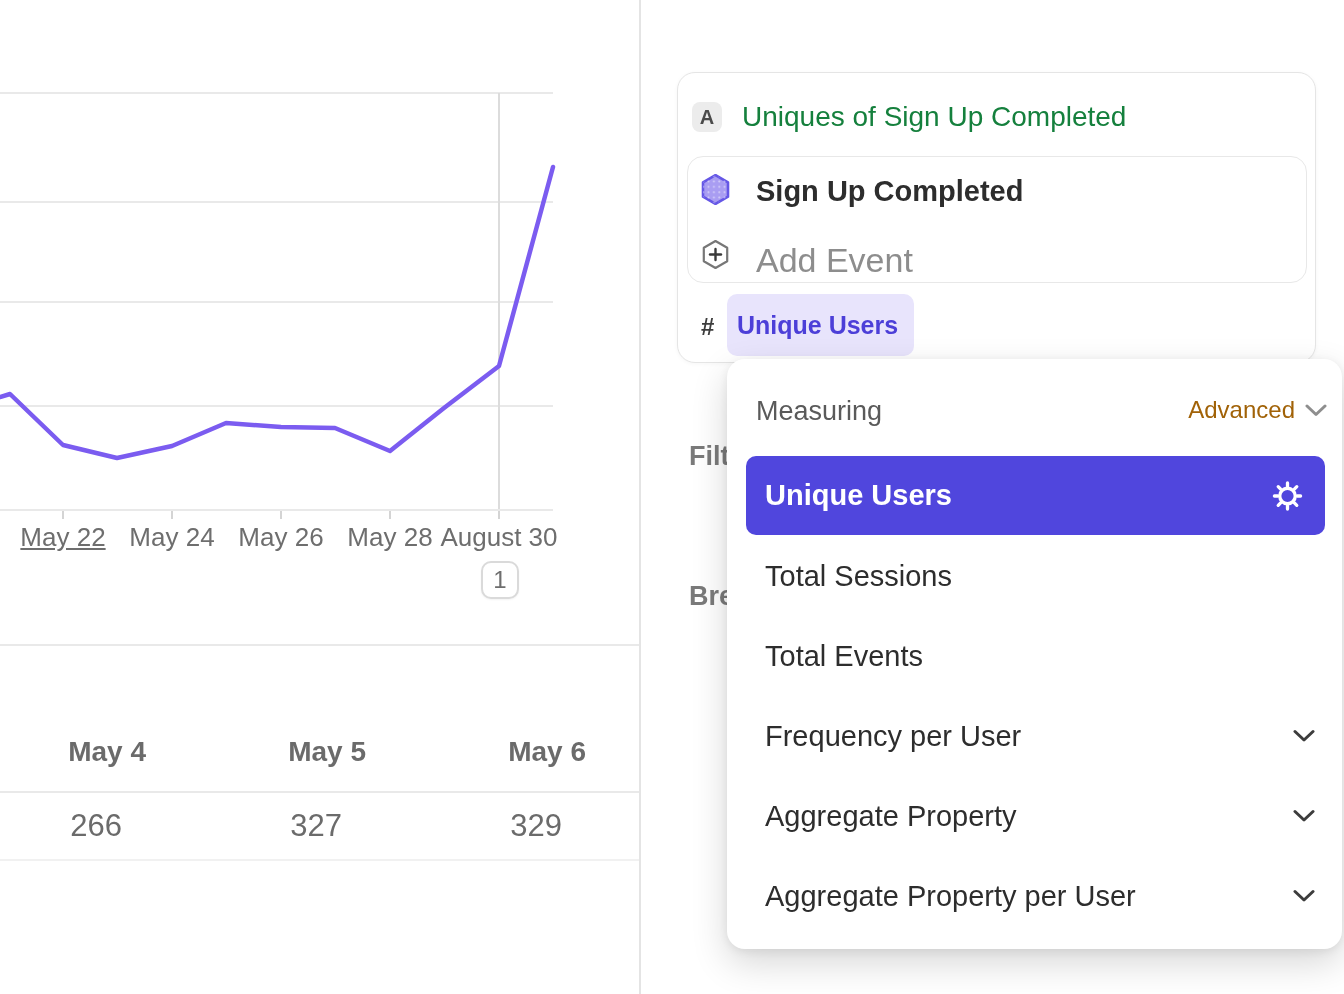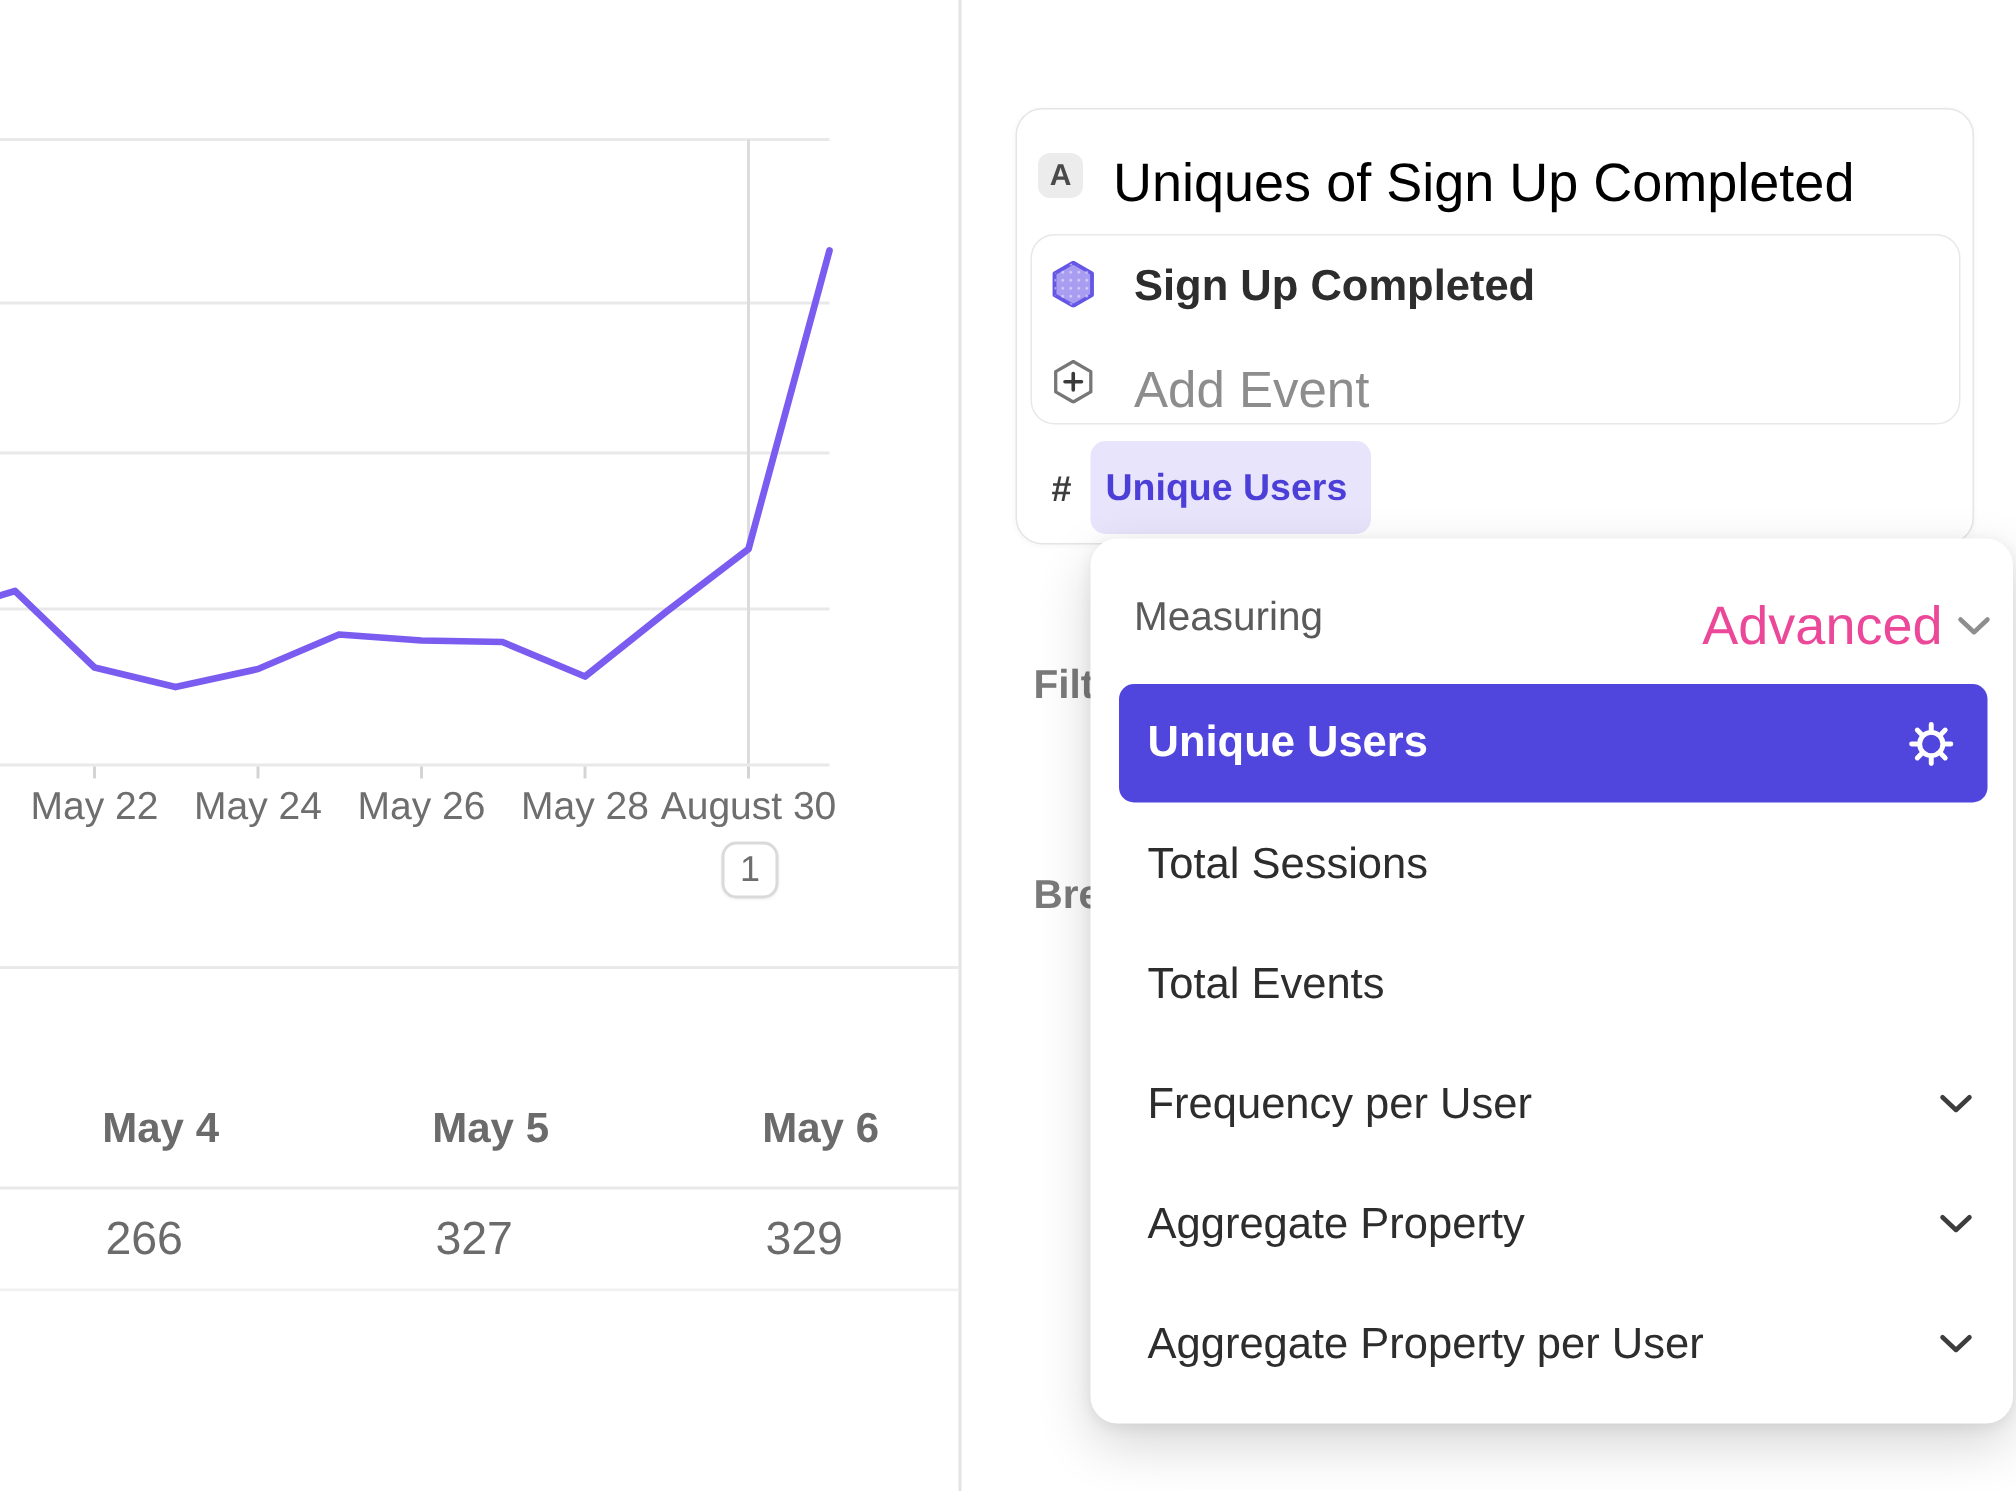--- a/index.html
+++ b/index.html
@@ -23,21 +23,21 @@
       padding-right:77px;border-top:2px solid #e9e9e9;border-bottom:2px solid #f1f1f1;box-sizing:border-box;}
   .t-cell{width:220px;flex:0 0 220px;text-align:right;color:#6b6b6b;}
   .t-header-row .t-cell{font-size:28px;font-weight:600;}
   .t-value-row .t-cell{font-size:31px;font-weight:400;}
 
   
   .query-card{position:absolute;left:677px;top:72px;width:639px;height:291px;background:#fff;
       border:1px solid #e5e5e5;border-radius:18px;box-shadow:0 1px 4px rgba(0,0,0,.04);box-sizing:border-box;}
   .a-badge{position:absolute;left:14px;top:29px;width:30px;height:30px;border-radius:8px;background:#ececec;
       display:flex;align-items:center;justify-content:center;font-size:20px;font-weight:700;color:#4a4a4a;cursor:pointer;}
-  .card-title{position:absolute;left:64px;top:28px;font-size:36px;font-weight:500;color:#000000;white-space:nowrap;}
+  .card-title{position:absolute;left:64px;top:28px;font-size:28px;font-weight:500;color:#15803d;white-space:nowrap;}
 
   .events-card{position:absolute;left:9px;top:83px;width:620px;height:127px;border:1px solid #e8e8e8;
       border-radius:16px;background:#fff;box-sizing:border-box;}
   .event-hex{position:absolute;left:13px;top:17px;}
   .event-name{position:absolute;left:68px;top:18px;font-size:29px;font-weight:600;color:#2d2d2d;white-space:nowrap;cursor:pointer;}
   .plus-ic{position:absolute;left:14px;top:83px;}
   .add-event{position:absolute;left:68px;top:84px;font-size:34px;font-weight:500;color:#8d8d8d;white-space:nowrap;cursor:pointer;}
 
   .hash{position:absolute;left:23px;top:240px;font-size:24px;font-weight:700;color:#3d3d3d;}
   .measure-pill{position:absolute;left:49px;top:221px;width:187px;height:62px;border-radius:10px;background:#e8e4fc;
@@ -48,21 +48,21 @@
   .section-label{position:absolute;font-size:27px;font-weight:600;color:#7a7a7a;white-space:nowrap;z-index:1;}
   #filter-label{left:689px;top:441px;}
   #breakdown-label{left:689px;top:581px;}
 
   
   .dropdown-panel{position:absolute;left:727px;top:359px;width:615px;height:590px;background:#fff;border-radius:18px;
       box-shadow:0 14px 36px rgba(0,0,0,.16),0 2px 10px rgba(0,0,0,.07);z-index:2;box-sizing:border-box;}
   .menu-header{position:absolute;left:0;top:0;width:100%;height:97px;}
   .menu-header .mh-label{position:absolute;left:29px;top:37px;font-size:27px;font-weight:500;color:#5a5a5a;}
   .advanced-select{position:absolute;right:15px;top:37px;display:flex;align-items:center;gap:10px;cursor:pointer;}
-  .advanced-select .adv-label{font-size:36px;font-weight:500;color:#ec4899;}
+  .advanced-select .adv-label{font-size:24px;font-weight:500;color:#a16207;}
   .menu-items{position:absolute;left:0;top:97px;width:100%;}
   .menu-item{position:relative;height:80px;display:flex;align-items:center;cursor:pointer;}
   .menu-item .mi-label{padding-left:38px;font-size:29px;font-weight:500;color:#2d2d2d;white-space:nowrap;}
   .menu-item.selected{height:79px;margin:0 17px 1px 19px;border-radius:10px;background:#5046dd;}
   .menu-item.selected .mi-label{padding-left:19px;font-weight:600;color:#fff;}
   .mi-chevron{position:absolute;right:27px;top:50%;transform:translateY(-50%);display:flex;}
   .mi-gear{position:absolute;right:22px;top:50%;transform:translateY(-50%);display:flex;cursor:pointer;}
 </style>
 </head>
 <body>
@@ -79,21 +79,21 @@
           <line x1="499" x2="499" y1="93" y2="510" stroke="#dcdcdc" stroke-width="2"></line>
           <line x1="0" x2="553" y1="510" y2="510" stroke="#e9e9e9" stroke-width="2"></line>
           <line x1="63" x2="63" y1="511" y2="519" stroke="#d4d4d4" stroke-width="2"></line>
           <line x1="172" x2="172" y1="511" y2="519" stroke="#d4d4d4" stroke-width="2"></line>
           <line x1="281" x2="281" y1="511" y2="519" stroke="#d4d4d4" stroke-width="2"></line>
           <line x1="390" x2="390" y1="511" y2="519" stroke="#d4d4d4" stroke-width="2"></line>
           <line x1="499" x2="499" y1="511" y2="519" stroke="#d4d4d4" stroke-width="2"></line>
           <polyline points="0,397 10,394 63,445 117,458 172,446 226,423 281,427 335,428 390,451 444,408 499,366 553,167" fill="none" stroke="#7b5cf0" stroke-width="4.5" stroke-linejoin="round" stroke-linecap="round"></polyline>
         </svg>
       <div id="x-labels">
-          <div class="x-label" style="left: 63px;">May 22</div>
+          <div class="x-label" style="left: 63px; text-decoration: underline;">May 22</div>
           <div class="x-label" style="left: 172px;">May 24</div>
           <div class="x-label" style="left: 281px;">May 26</div>
           <div class="x-label" style="left: 390px;">May 28</div>
           <div class="x-label" style="left: 499px;">August 30</div>
         </div>
       <div class="annotation-badge">1</div>
     </div>
 
     <div class="table-section">
       <div class="t-header-row" id="table-headers">

